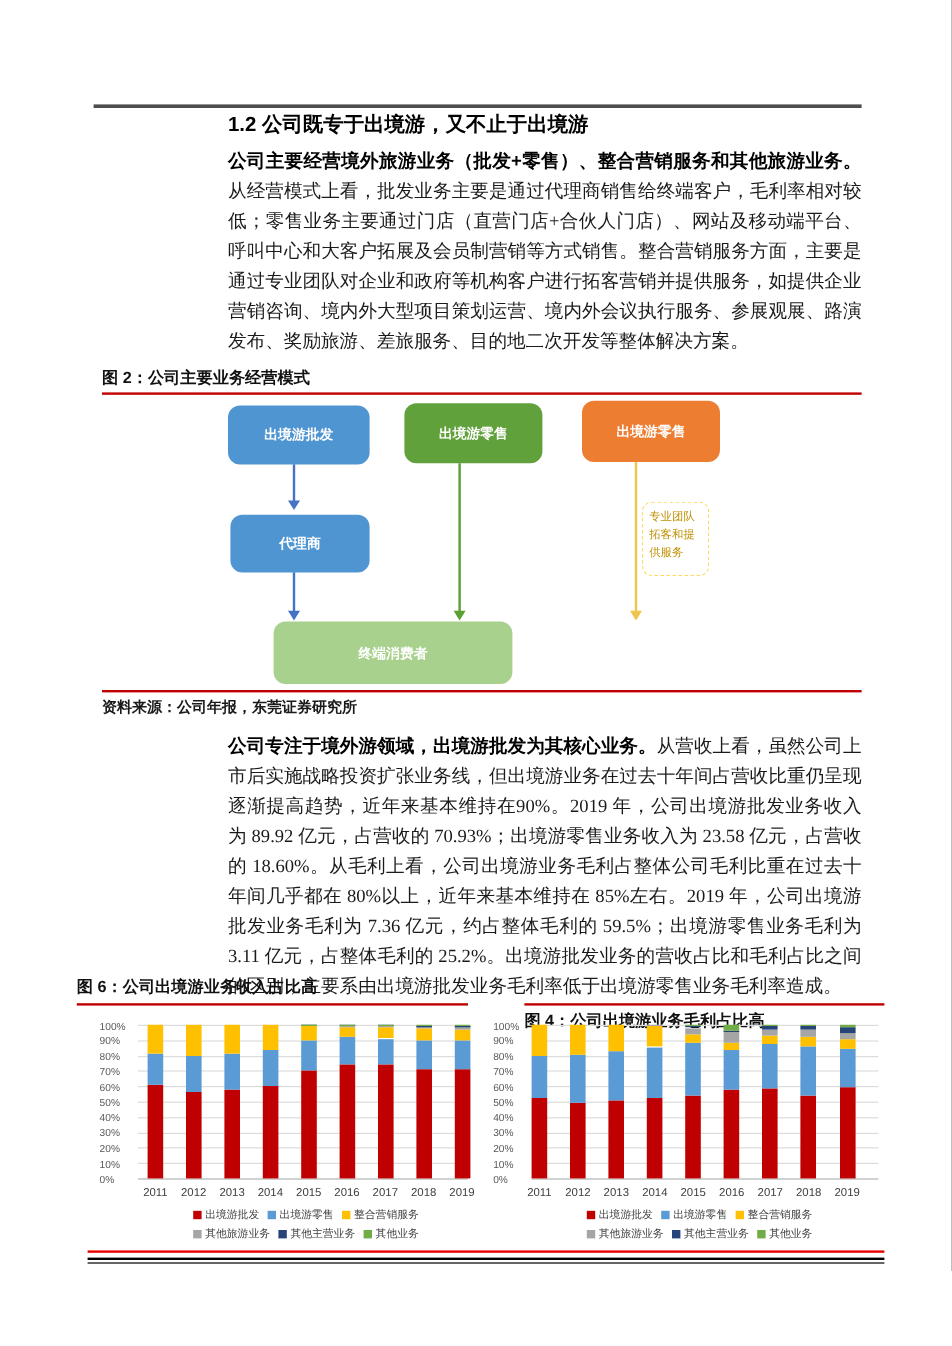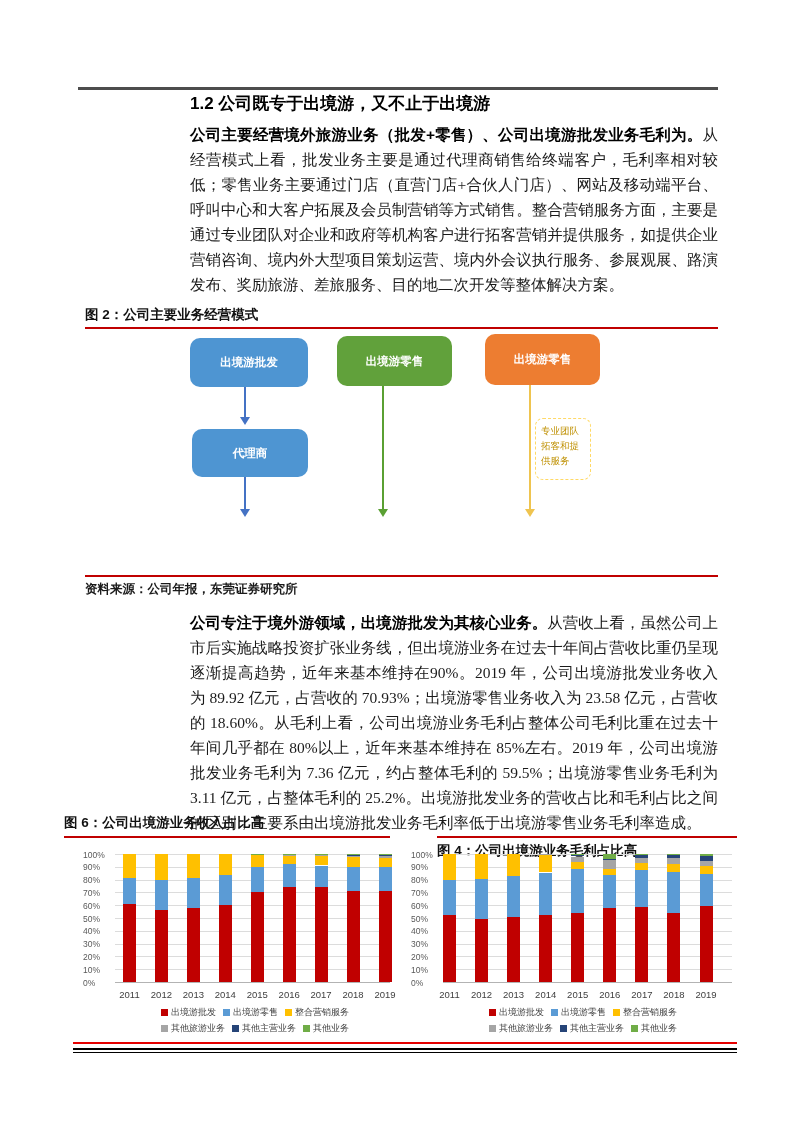--- a/index.html
+++ b/index.html
@@ -48,21 +48,21 @@
 </head>
 <body>
 
 <div class="page">
 
   <div class="rule top-rule"></div>
 
   <div class="abs heading">1.2 公司既专于出境游，又不止于出境游</div>
 
   <div class="abs para" style="top:122px;">
-    <b>公司主要经营境外旅游业务（批发+零售）、公司出境游批发业务毛利为。</b><span>从经营模式上看，批发业务主要是通过代理商销售给终端客户，毛利率相对较低；零售业务主要通过门店（直营门店+合伙人门店）、网站及移动端平台、呼叫中心和大客户拓展及会员制营销等方式销售。整合营销服务方面，主要是通过专业团队对企业和政府等机构客户进行拓客营销并提供服务，如提供企业营销咨询、境内外大型项目策划运营、境内外会议执行服务、参展观展、路演发布、奖励旅游、差旅服务、目的地二次开发等整体解决方案。</span>
+    <b>公司主要经营境外旅游业务（批发+零售）、整合营销服务和其他旅游业务。</b><span>从经营模式上看，批发业务主要是通过代理商销售给终端客户，毛利率相对较低；零售业务主要通过门店（直营门店+合伙人门店）、网站及移动端平台、呼叫中心和大客户拓展及会员制营销等方式销售。整合营销服务方面，主要是通过专业团队对企业和政府等机构客户进行拓客营销并提供服务，如提供企业营销咨询、境内外大型项目策划运营、境内外会议执行服务、参展观展、路演发布、奖励旅游、差旅服务、目的地二次开发等整体解决方案。</span>
   </div>
 
   <div class="fig-title" style="left:85px;top:306px;">图 2：公司主要业务经营模式</div>
   <div class="rule red-rule" style="left:85px;top:327px;width:633px;"></div>
 
   <div class="abs diagram">
     <div class="dnode" style="left:115px;top:8px;width:118px;height:49px;background:#4e95d2;">出境游批发</div>
     <div class="dnode" style="left:262px;top:6px;width:115px;height:50px;background:#61a13b;">出境游零售</div>
     <div class="dnode" style="left:410px;top:4px;width:115px;height:51px;background:#ed7d31;">出境游零售</div>
 
@@ -76,20 +76,21 @@
 
     <div class="aline" style="left:307px;top:56px;height:124px;background:#5aa033;"></div>
     <div class="ahead" style="left:303px;top:179px;color:#5aa033;"></div>
 
 
     <div class="aline" style="left:454px;top:55px;height:125px;background:#efc44f;"></div>
     <div class="ahead" style="left:450px;top:179px;color:#efc44f;"></div>
 
     <div class="dnote" style="left:460px;top:88px;width:56px;height:62px;border:1.5px dashed #ffd966;color:#bf9000;">专业团队拓客和提供服务</div>
 
+    <div class="dnode" style="left:153px;top:188px;width:199px;height:52px;background:#a9d18e;">终端消费者</div>
   </div>
 
   <div class="rule red-rule" style="left:85px;top:575px;width:633px;height:1.5px;"></div>
   <div class="abs source-note">资料来源：公司年报，东莞证券研究所</div>
 
   <div class="abs para" style="top:610px;">
     <b>公司专注于境外游领域，出境游批发为其核心业务。</b><span>从营收上看，虽然公司上市后实施战略投资扩张业务线，但出境游业务在过去十年间占营收比重仍呈现逐渐提高趋势，近年来基本维持在90%。2019 年，公司出境游批发业务收入为 89.92 亿元，占营收的 70.93%；出境游零售业务收入为 23.58 亿元，占营收的 18.60%。从毛利上看，公司出境游业务毛利占整体公司毛利比重在过去十年间几乎都在 80%以上，近年来基本维持在 85%左右。2019 年，公司出境游批发业务毛利为 7.36 亿元，约占整体毛利的 59.5%；出境游零售业务毛利为 3.11 亿元，占整体毛利的 25.2%。出境游批发业务的营收占比和毛利占比之间的区别，主要系由出境游批发业务毛利率低于出境游零售业务毛利率造成。</span>
   </div>
 
   <div class="fig-title" style="left:64px;top:814px;">图 6：公司出境游业务收入占比高</div>

